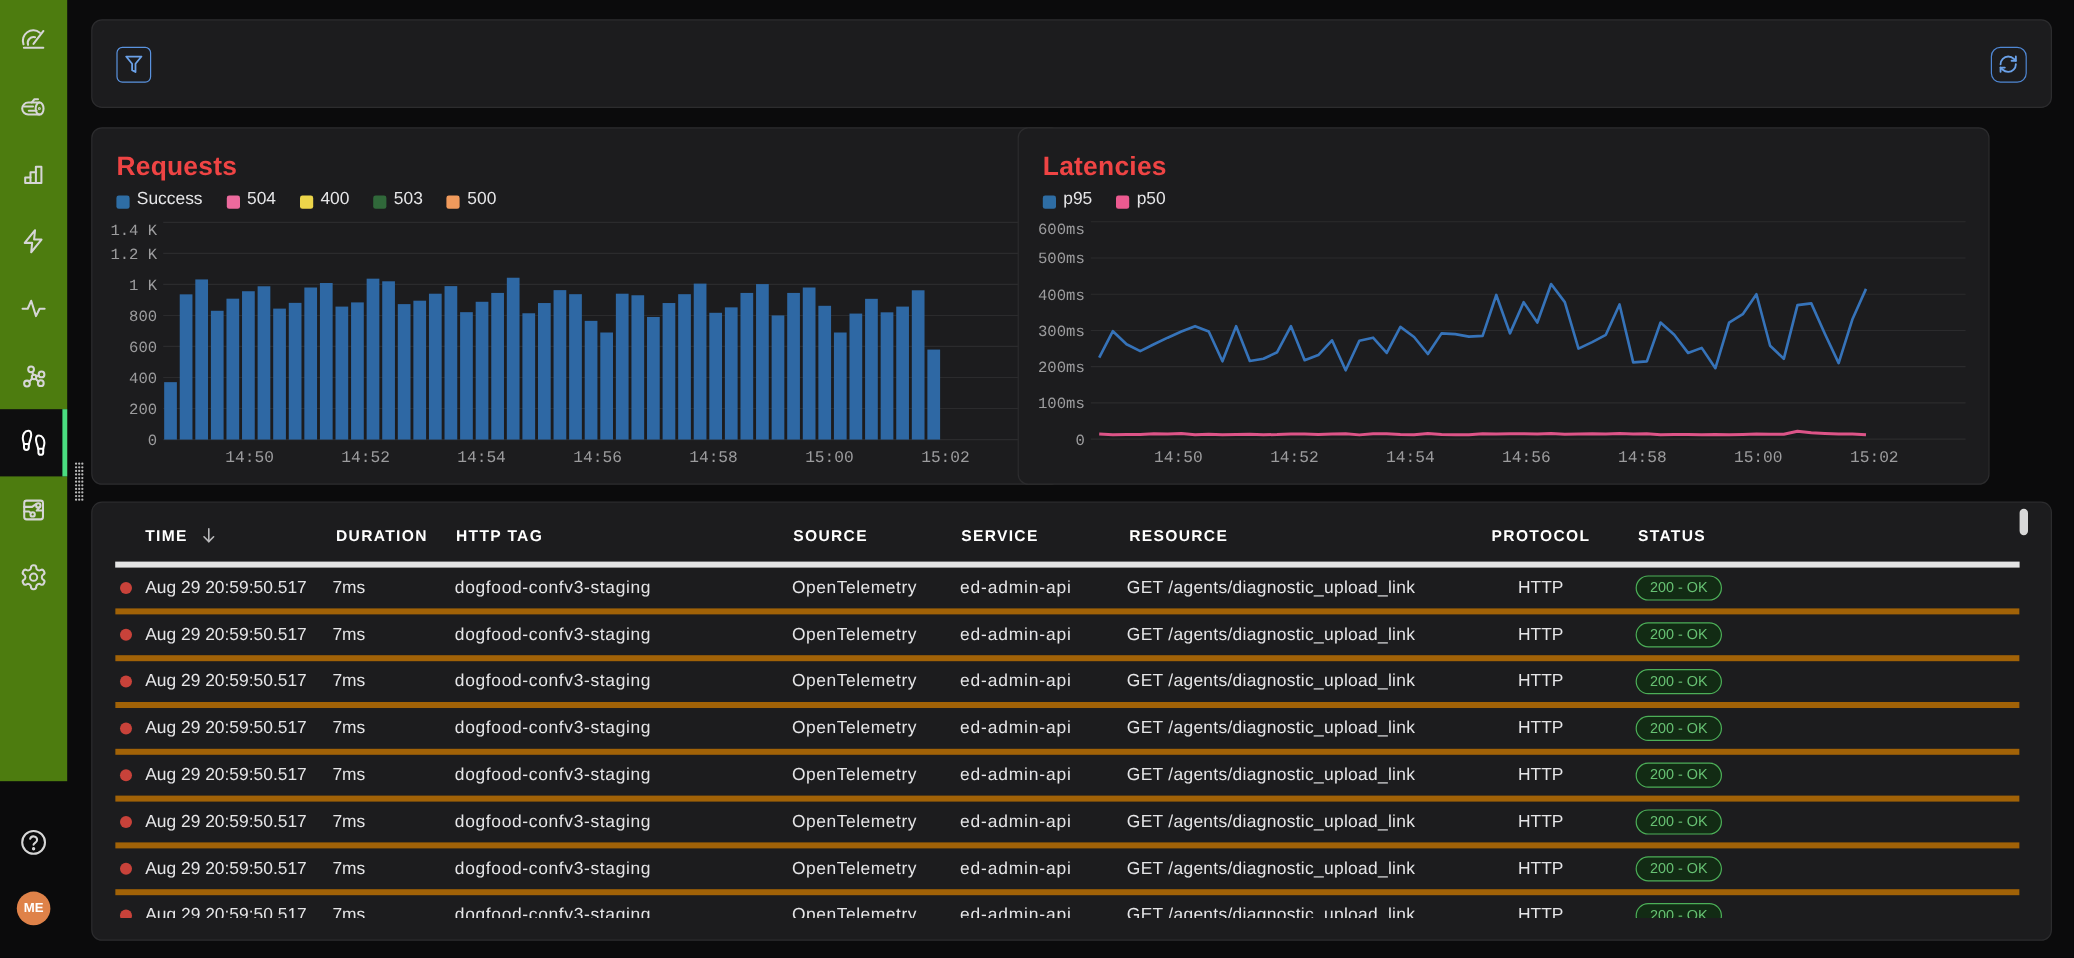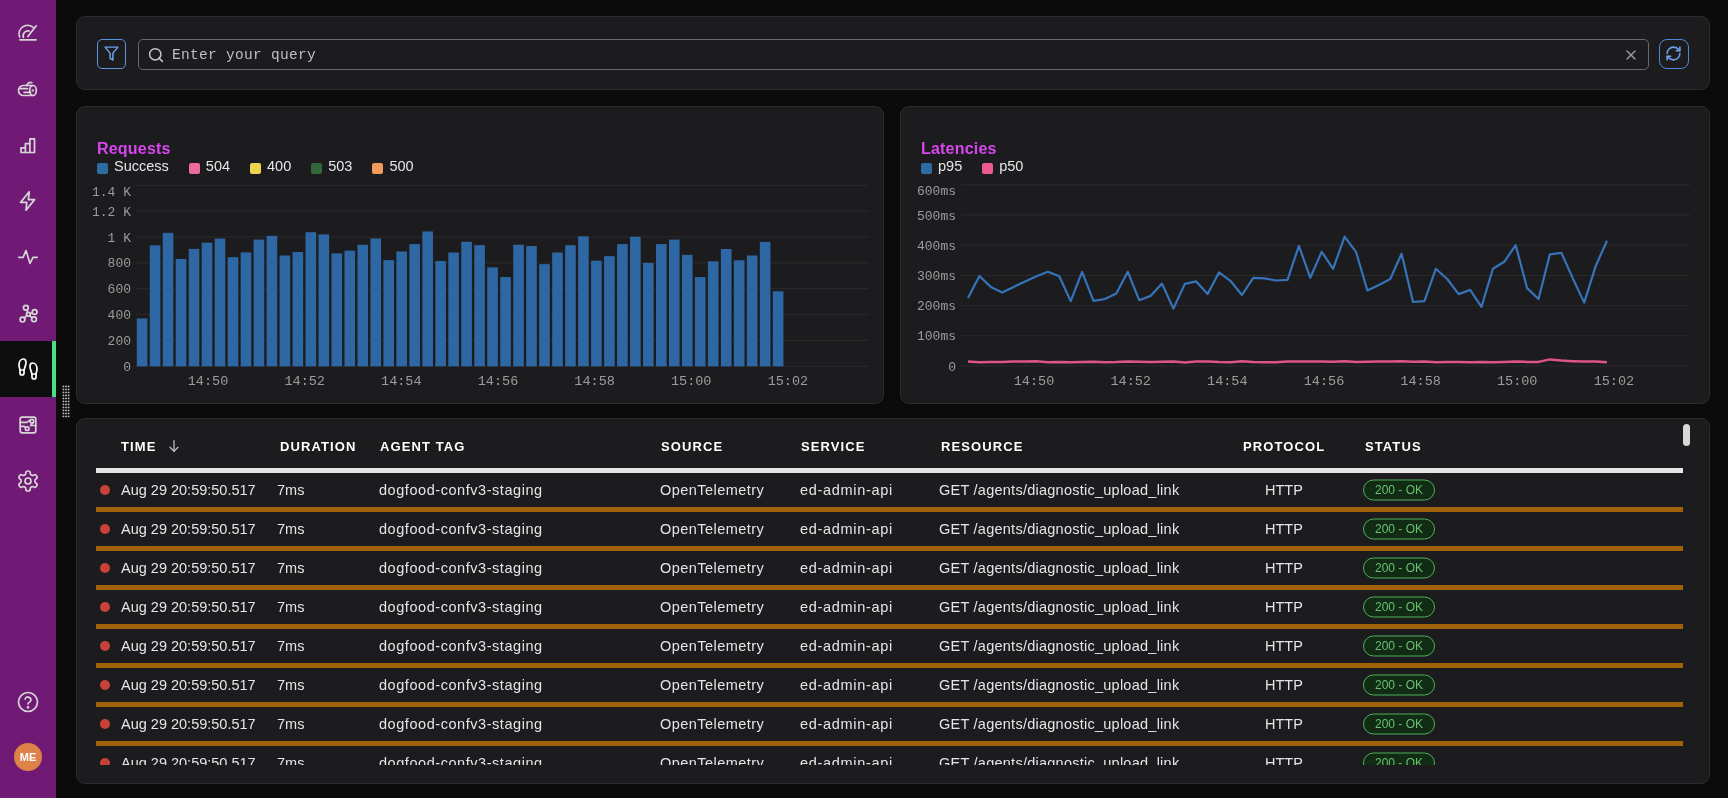--- a/index.html
+++ b/index.html
@@ -1,36 +1,36 @@
 <!DOCTYPE html>
 <html><head><meta charset="utf-8"><style>
 * { margin:0; padding:0; box-sizing:border-box; }
 html,body { width:1728px; height:798px; background:#0b0b0c; overflow:hidden;
   font-family:"Liberation Sans", sans-serif; }
-.sidebar { position:absolute; left:0; top:0; width:56px; height:798px; background:#701a75;text-decoration:underline; }
+.sidebar { position:absolute; left:0; top:0; width:56px; height:651px; background:#4d7c0f;text-decoration:underline; }
 .sic { position:absolute; left:16px; }
 .active-bg { position:absolute; left:0; top:341px; width:56px; height:56px; background:#0e0e0f; }
 .active-bar { position:absolute; left:52px; top:341px; width:4px; height:56px; background:#4ade80; }
 .avatar { position:absolute; left:14px; top:743px; width:28px; height:28px; border-radius:50%;
   background:#df8249; color:#fff; font-size:11px; font-weight:bold; text-align:center; line-height:28px; }
 .card { position:absolute; background:#1c1c1e; border:1px solid #2c2c2e; border-radius:9px; }
 
 .search { left:76px; top:16px; width:1634px; height:74px; }
 .fbtn { position:absolute; left:20px; top:22px; width:29px; height:30px; border:1.5px solid #5a93e0;
   border-radius:5px; }
 .qinput { position:absolute; left:61px; top:22px; width:1511px; height:31px; border:1px solid #69696d;
   border-radius:5px; }
 .qph { position:absolute; left:33px; top:7px; font-family:"Liberation Mono", monospace; font-size:14.5px; color:#bfbfc2; letter-spacing:0.3px; }
 .rbtn { position:absolute; left:1582px; top:22px; width:30px; height:30px; border:1.5px solid #4f87d4;
   border-radius:8px; }
 
 .req { left:76px; top:106px; width:808px; height:298px; }
-.lat { left:900px; top:106px; width:810px; height:298px;padding-left:12px; }
-.ctitle { position:absolute; left:20px; top:19px; font-size:16px; font-weight:bold; color:#d946ef;
-  letter-spacing:.2px;margin-top:14px; }
+.lat { left:848px; top:106px; width:810px; height:298px;padding-left:12px; }
+.ctitle { position:absolute; left:20px; top:19px; font-size:22px; font-weight:bold; color:#ef4444;
+  letter-spacing:.2px; }
 .legend { position:absolute; left:20px; top:51px; display:flex; gap:20px; font-size:14.5px;
   color:#e6e6e8; align-items:center; }
 .legend span { display:flex; align-items:flex-end; gap:6px; }
 .sq { width:11px; height:11px; border-radius:2px; display:inline-block; }
 
 .tbl { left:76px; top:418px; width:1634px; height:366px; overflow:hidden; }
 .thead { position:absolute; left:19px; top:0; width:1587px; height:54px; border-bottom:5px solid #e5e5e5; }
 .th { position:absolute; top:20px; font-size:13px; font-weight:bold; color:#ffffff;
   letter-spacing:1.1px; }
 .tbody { position:absolute; left:19px; top:54px; width:1587px; height:292px; overflow:hidden; }
@@ -147,31 +147,20 @@
     <circle cx="1.4" cy="31.4" r="0.95" fill="#b9b9b9"></circle>
     <circle cx="4.0" cy="31.4" r="0.95" fill="#b9b9b9"></circle>
     <circle cx="6.6" cy="31.4" r="0.95" fill="#b9b9b9"></circle>
   </svg>
 <div class="card search">
   <div class="fbtn">
       <svg width="17" height="17" viewBox="0 0 24 24" fill="none" stroke="#6ba1e8" stroke-width="2.1" stroke-linecap="round" stroke-linejoin="round" style="position:absolute;left:4.5px;top:5px">
         <path d="M21 3H3l7 8.5V19l4 2.2v-9.7L21 3z"></path>
       </svg>
     </div>
-  <div class="qinput">
-    <svg width="18" height="18" viewBox="0 0 24 24" fill="none" stroke="#c6c6c8" stroke-width="2" stroke-linecap="round" style="position:absolute;left:8px;top:6px">
-        <circle cx="11" cy="11" r="7.5"></circle>
-        <path d="m20.5 20.5-4.6-4.6"></path>
-      </svg>
-    <span class="qph">Enter your query</span>
-    <svg width="16" height="16" viewBox="0 0 24 24" fill="none" stroke="#9a9a9c" stroke-width="2" stroke-linecap="round" style="position:absolute;right:9px;top:7px">
-        <path d="M18 6 6 18"></path>
-        <path d="m6 6 12 12"></path>
-      </svg>
-  </div>
   <div class="rbtn">
       <svg width="17" height="17" viewBox="0 0 24 24" fill="none" stroke="#6ba1e8" stroke-width="2.2" stroke-linecap="round" stroke-linejoin="round" style="position:absolute;left:5px;top:5px">
         <path d="M3 12a9 9 0 0 1 9-9 9.75 9.75 0 0 1 6.74 2.74L21 8"></path>
         <path d="M21 3v5h-5"></path>
         <path d="M21 12a9 9 0 0 1-9 9 9.75 9.75 0 0 1-6.74-2.74L3 16"></path>
         <path d="M8 16H3v5"></path>
       </svg>
     </div>
 </div>
 <div class="card req">
@@ -292,21 +281,21 @@
     </svg>
 </div>
 <div class="card tbl">
   <div class="thead">
     <span class="th th-time">TIME</span>
     <svg width="16" height="16" viewBox="0 0 24 24" fill="none" stroke="#b9b9bb" stroke-width="2" stroke-linecap="round" stroke-linejoin="round" style="position:absolute;left:70px;top:19px">
         <path d="M12 4v16"></path>
         <path d="m18 14-6 6-6-6"></path>
       </svg>
     <span class="th th-dur">DURATION</span>
-    <span class="th th-agent">AGENT TAG</span>
+    <span class="th th-agent">HTTP TAG</span>
     <span class="th th-src">SOURCE</span>
     <span class="th th-svc">SERVICE</span>
     <span class="th th-res">RESOURCE</span>
     <span class="th th-proto">PROTOCOL</span>
     <span class="th th-status">STATUS</span>
   </div>
   <div class="tbody">
       <div class="trow">
         <span class="dot"></span>
         <span class="c c-time">Aug 29 20:59:50.517</span>

